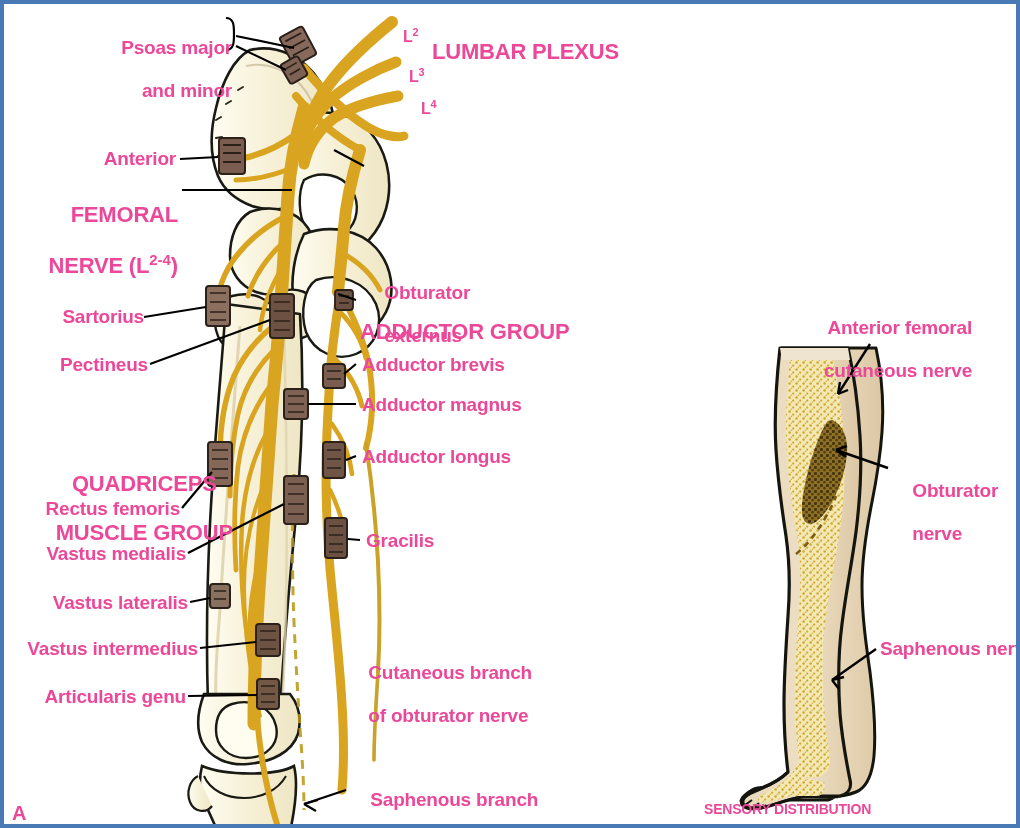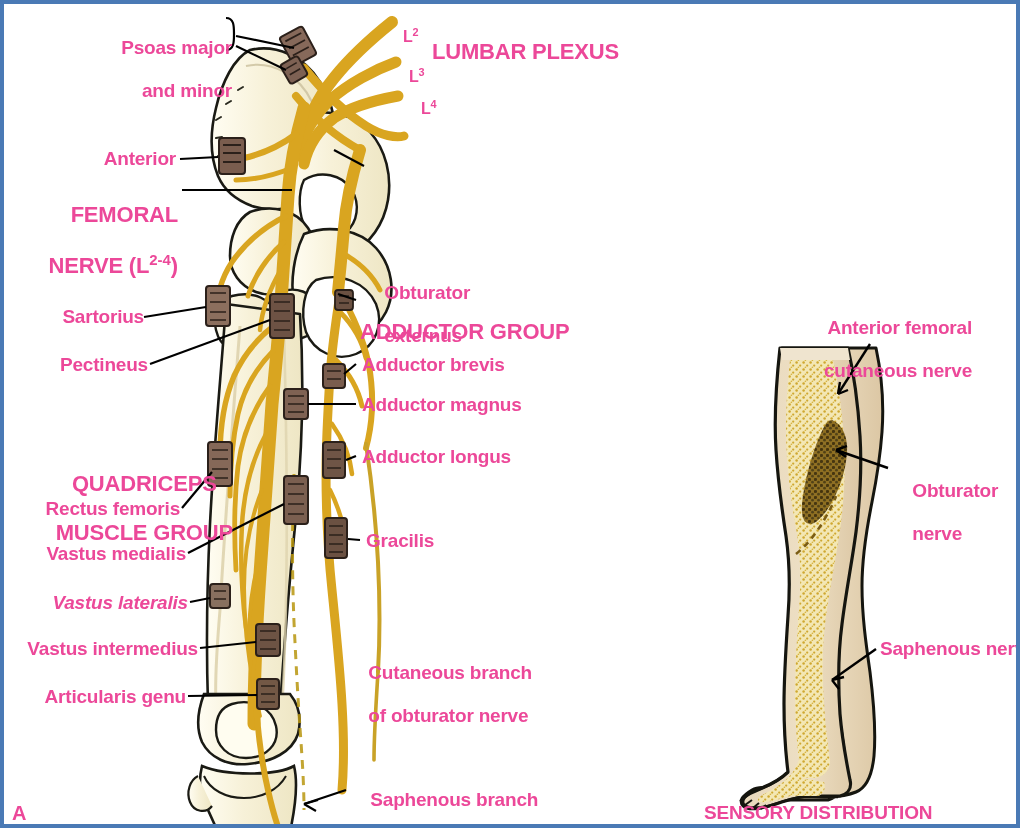--- a/index.html
+++ b/index.html
@@ -28,21 +28,21 @@
     color: #ec4899;
     font-family: "Liberation Sans", sans-serif;
     font-weight: bold;
     line-height: 1.12;
     white-space: pre;
     letter-spacing: -0.2px;
   }
   .lbl.mixed { font-size: 19px; }
   .lbl.caps  { font-size: 22px; }
   .lbl.spinal { font-size: 16px; }
-  .lbl.panel-title { font-size: 19px; }
+  .lbl.panel-title { font-size: 14px; }
   .lbl.figletter { font-size: 20px; }
   .sup {
     font-size: 0.68em;
     vertical-align: super;
     letter-spacing: 0;
   }
   .ra { text-align: right; }
 </style>
 </head>
 <body>
@@ -428,21 +428,21 @@
 
   <div class="lbl caps" style="left:28px; top:443px;text-align:center;">
     <span>QUADRICEPS</span><br>
     <span>MUSCLE GROUP</span>
   </div>
 
   <div class="lbl mixed ra" style="left:22px; top:494px; width:154px;">Rectus femoris</div>
 
   <div class="lbl mixed ra" style="left:18px; top:539px; width:164px;">Vastus medialis</div>
 
-  <div class="lbl mixed ra" style="left:20px; top:588px; width:164px;font-style:italic;">Vastus lateralis</div>
+  <div class="lbl mixed ra" style="left:20px; top:588px; width:164px;">Vastus lateralis</div>
 
   <div class="lbl mixed ra" style="left:10px; top:634px; width:184px;">Vastus intermedius</div>
 
   <div class="lbl mixed ra" style="left:16px; top:682px; width:166px;">Articularis genu</div>
 
   <div class="lbl spinal" style="left:382px; top:4px;">
     <span>L</span><span class="sup">2</span>
   </div>
   <div class="lbl spinal" style="left:388px; top:44px;">
     <span>L</span><span class="sup">3</span>

